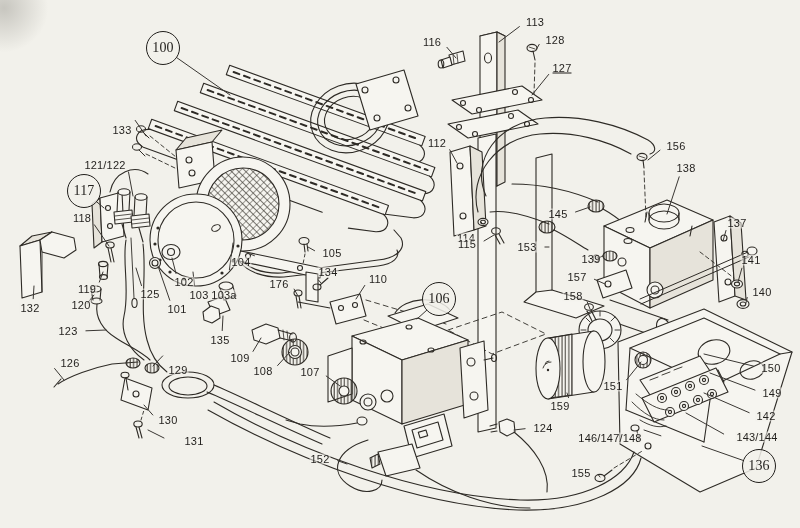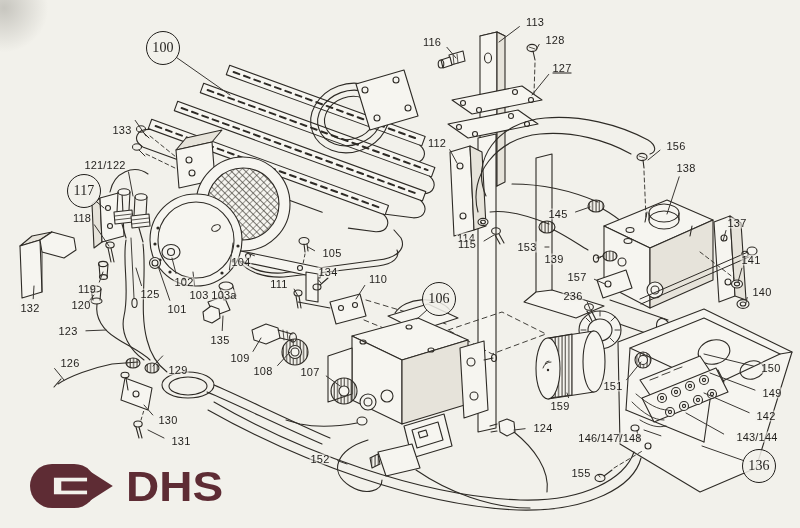--- a/index.html
+++ b/index.html
@@ -552,62 +552,53 @@
       <div class="part-label" style="left: 68px; top: 331px;">123</div>
       <div class="part-label" style="left: 40px; top: 363px; margin-left: 30px;">126</div>
       <div class="part-label" style="left: 150px; top: 294px;">125</div>
       <div class="part-label" style="left: 184px; top: 282px;">102</div>
       <div class="part-label" style="left: 199px; top: 295px;">103</div>
       <div class="part-label" style="left: 177px; top: 309px;">101</div>
       <div class="part-label" style="left: 224px; top: 279px; margin-top: 16px;">103a</div>
       <div class="part-label" style="left: 241px; top: 262px;">104</div>
       <div class="part-label" style="left: 332px; top: 253px;">105</div>
       <div class="part-label" style="left: 328px; top: 272px;">134</div>
-      <div class="part-label" style="left: 279px; top: 284px;">111</div>
+      <div class="part-label" style="left: 279px; top: 284px;">176</div>
       <div class="part-label" style="left: 378px; top: 279px;">110</div>
       <div class="part-label" style="left: 220px; top: 340px;">135</div>
       <div class="part-label" style="left: 240px; top: 358px;">109</div>
       <div class="part-label" style="left: 263px; top: 371px;">108</div>
       <div class="part-label" style="left: 310px; top: 372px;">107</div>
       <div class="part-label" style="left: 178px; top: 351px; margin-top: 19px;">129</div>
       <div class="part-label" style="left: 168px; top: 420px;">130</div>
-      <div class="part-label" style="left: 181px; top: 441px;">131</div>
+      <div class="part-label" style="left: 194px; top: 441px;">131</div>
       <div class="part-label" style="left: 320px; top: 459px;">152</div>
       <div class="part-label" style="left: 535px; top: 22px;">113</div>
       <div class="part-label" style="left: 432px; top: 42px;">116</div>
       <div class="part-label" style="left: 555px; top: 40px;">128</div>
       <div class="part-label" style="left: 562px; top: 68px; text-decoration: underline;">127</div>
       <div class="part-label" style="left: 437px; top: 143px;">112</div>
       <div class="part-label" style="left: 466px; top: 227px; margin-top: 11px;">114</div>
       <div class="part-label" style="left: 467px; top: 244px;">115</div>
       <div class="part-label" style="left: 676px; top: 146px;">156</div>
       <div class="part-label" style="left: 686px; top: 168px;">138</div>
       <div class="part-label" style="left: 558px; top: 214px;">145</div>
       <div class="part-label" style="left: 737px; top: 223px;">137</div>
       <div class="part-label" style="left: 527px; top: 247px;">153</div>
-      <div class="part-label" style="left: 554px; top: 259px;">139</div>
+      <div class="part-label" style="left: 591px; top: 259px;">139</div>
       <div class="part-label" style="left: 751px; top: 260px;">141</div>
       <div class="part-label" style="left: 762px; top: 292px;">140</div>
       <div class="part-label" style="left: 577px; top: 277px;">157</div>
-      <div class="part-label" style="left: 573px; top: 296px;">236</div>
+      <div class="part-label" style="left: 573px; top: 296px;">158</div>
       <div class="part-label circled" style="left: 439px; top: 299px;">106</div>
       <div class="part-label" style="left: 560px; top: 406px;">159</div>
       <div class="part-label" style="left: 613px; top: 386px;">151</div>
       <div class="part-label" style="left: 771px; top: 368px;">150</div>
       <div class="part-label" style="left: 772px; top: 393px;">149</div>
       <div class="part-label" style="left: 766px; top: 416px;">142</div>
       <div class="part-label" style="left: 757px; top: 437px;">143/144</div>
       <div class="part-label" style="left: 610px; top: 438px;">146/147/148</div>
       <div class="part-label" style="left: 581px; top: 473px;">155</div>
       <div class="part-label" style="left: 543px; top: 428px;">124</div>
       <div class="part-label circled" style="left: 759px; top: 466px;">136</div>
     </div>
 
-  <div class="logo">
-    <svg width="92" height="52" viewBox="0 0 100 56">
-      <rect x="0" y="4" width="72" height="48" rx="24" fill="#5e2c34"></rect>
-      <rect x="26" y="19" width="74" height="18" fill="#f2f1eb"></rect>
-      <rect x="34" y="23" width="30" height="10" fill="#5e2c34"></rect>
-      <polygon points="62,10 90,28 62,46" fill="#5e2c34"></polygon>
-    </svg>
-    <span class="logo-text" style="color: rgb(94, 44, 52);">DHS</span>
-  </div>
 </div>
 
 </body></html>

